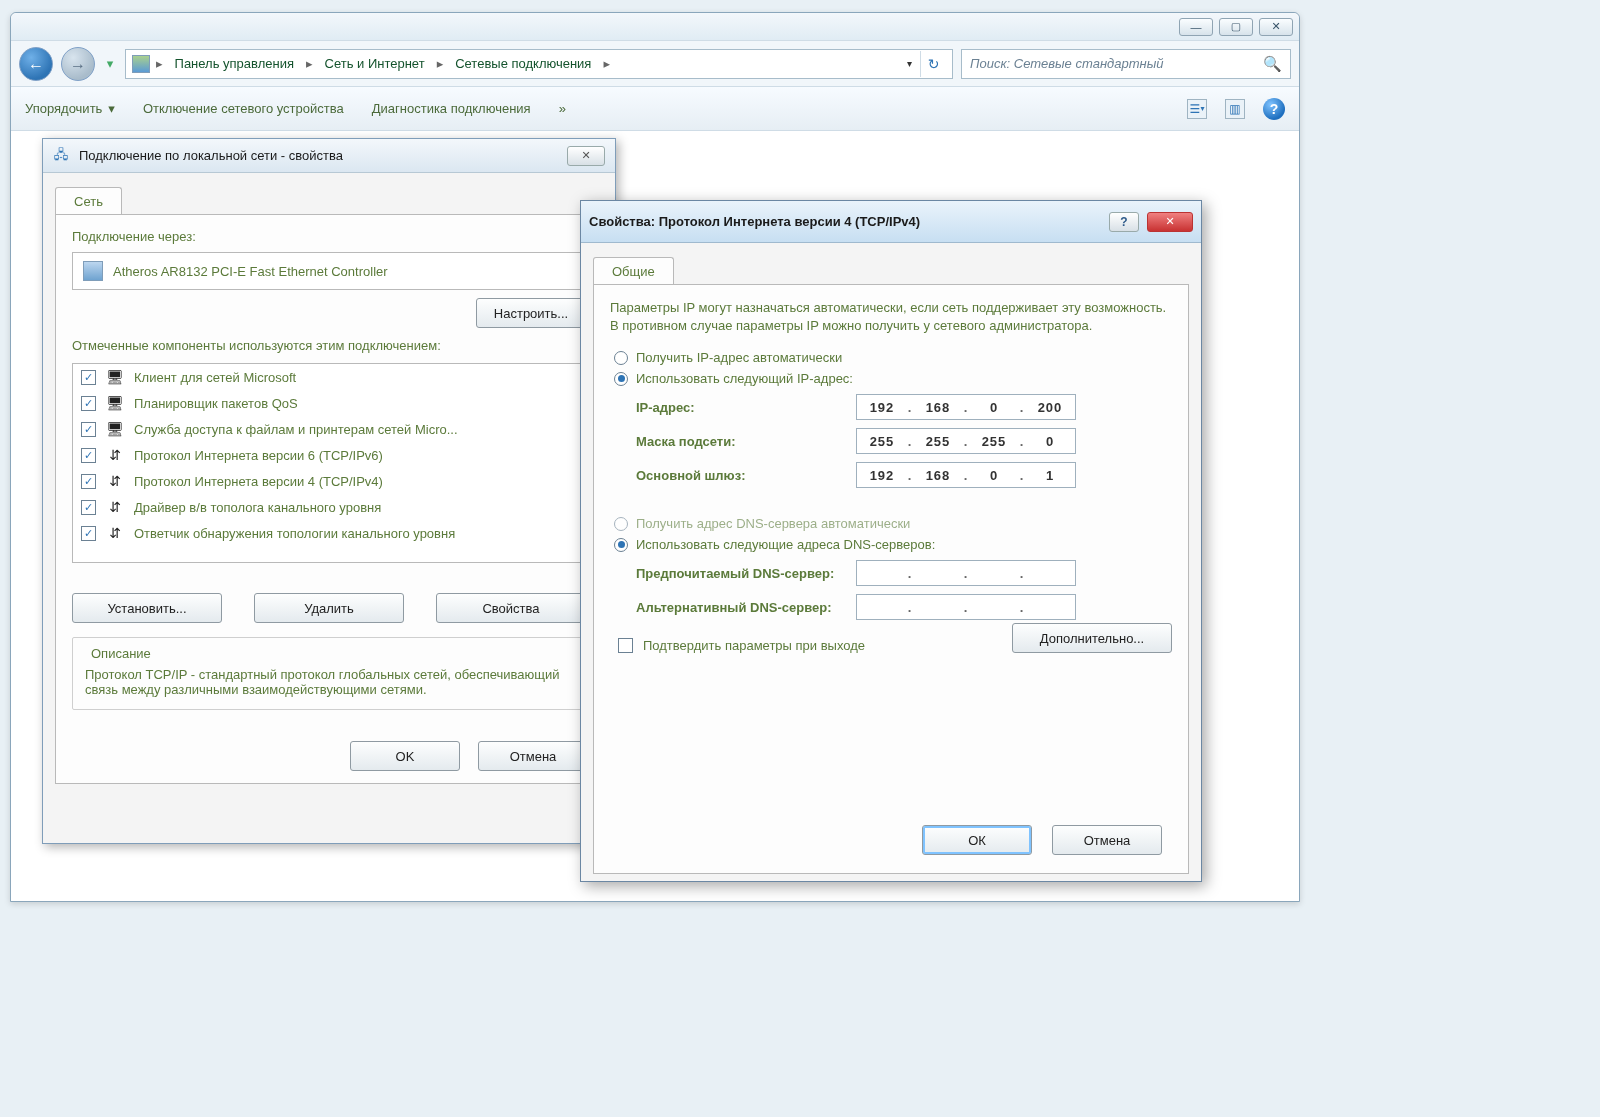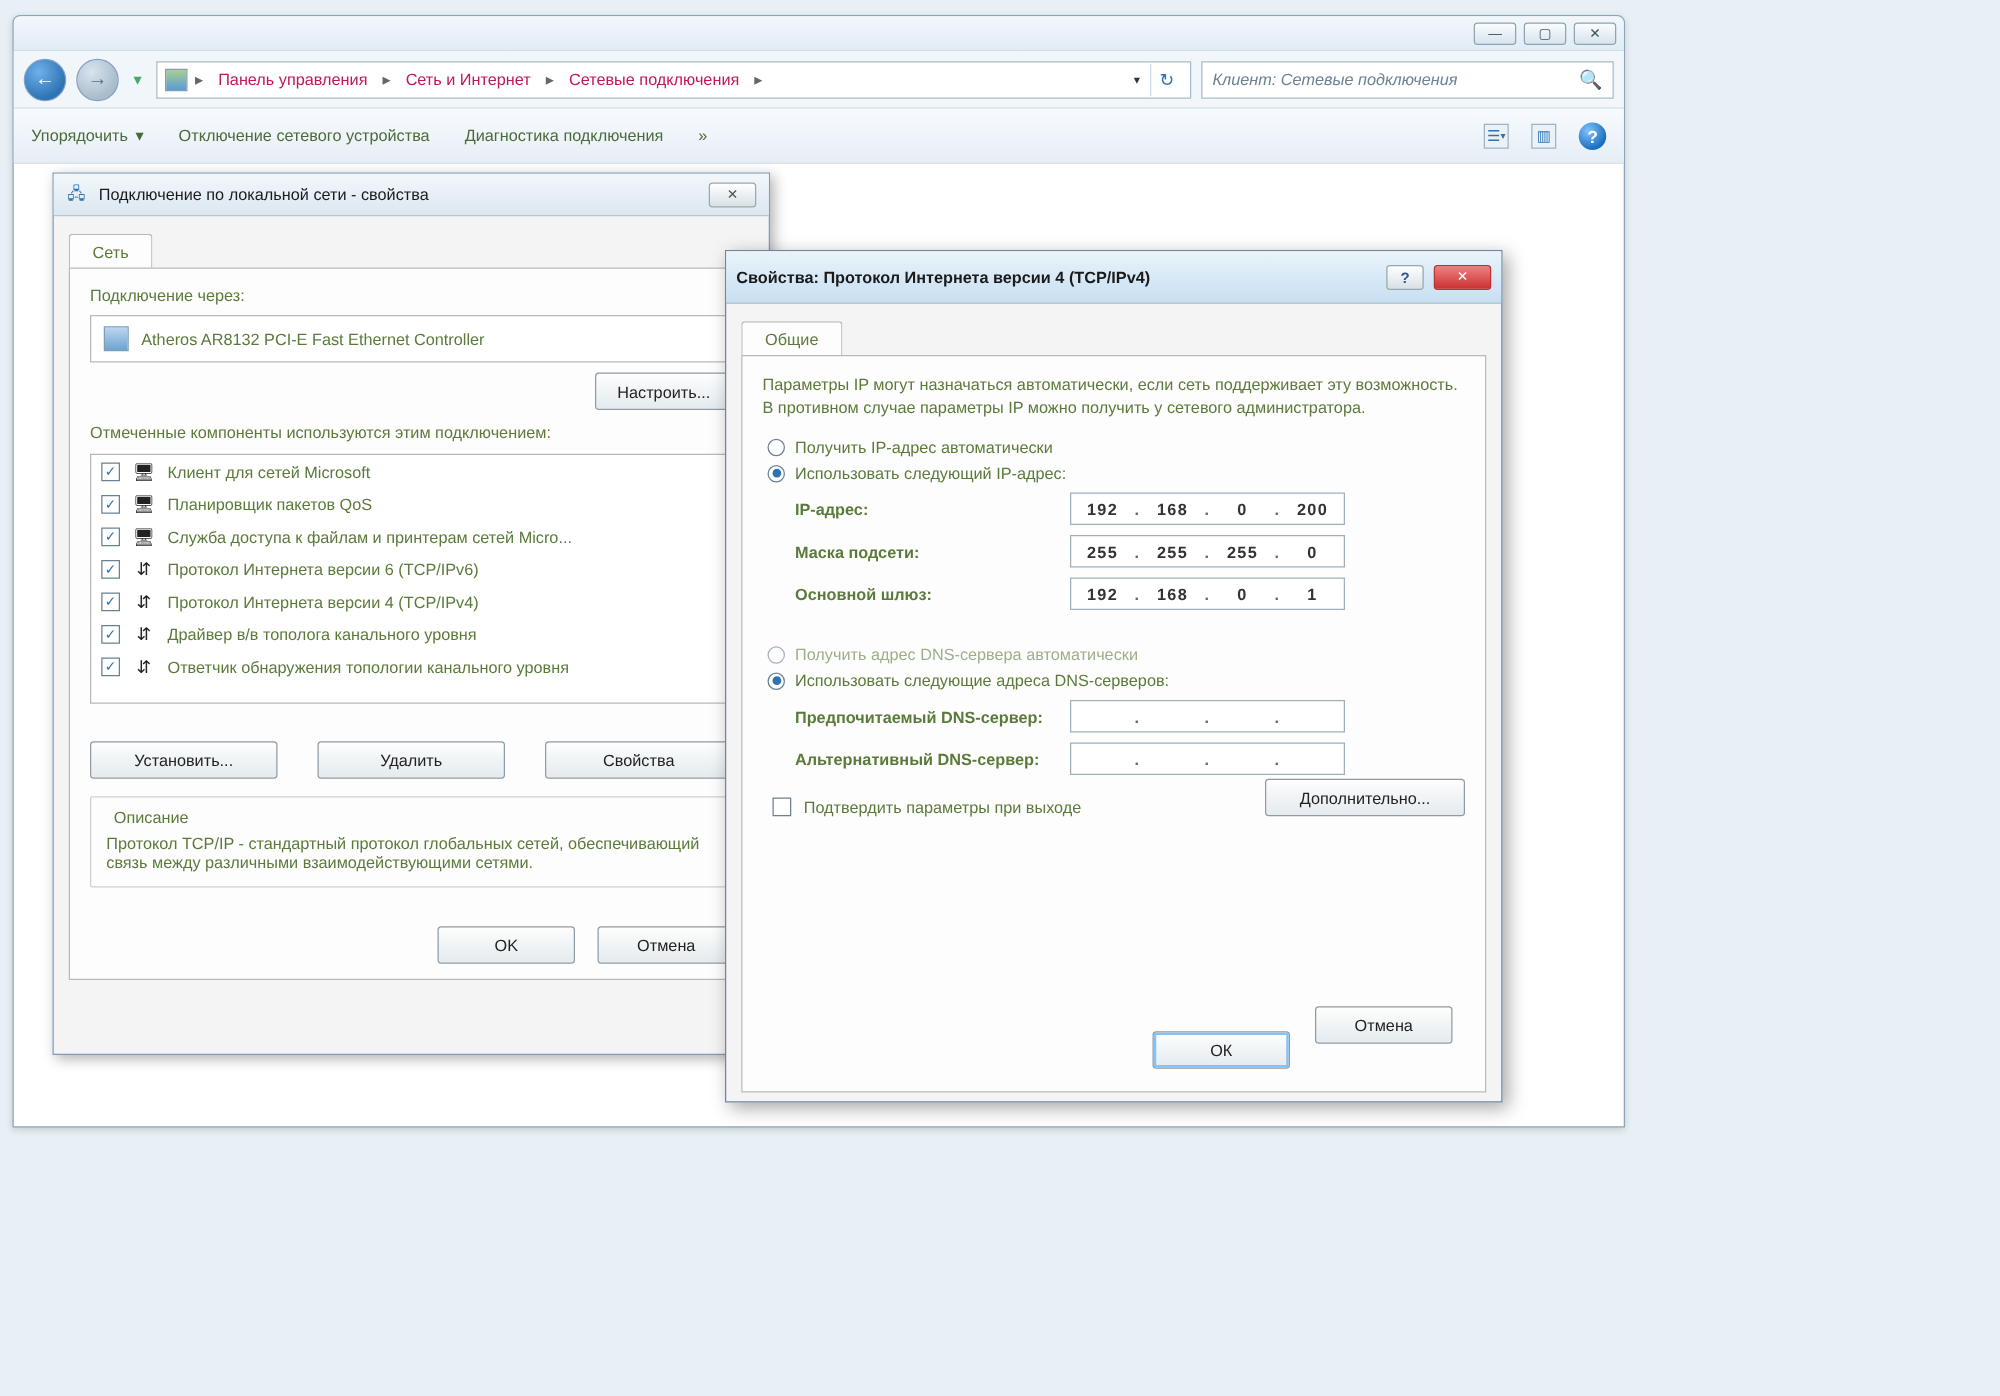--- a/index.html
+++ b/index.html
@@ -30,21 +30,21 @@
     background: radial-gradient(circle at 35% 30%, #6fb0e8, #2e74b5 70%);
     display:flex; align-items:center; justify-content:center; color:#fff; font-size:16px;
   }
   .nav-fwd { background: radial-gradient(circle at 35% 30%, #d8e4ee, #a9bccb 70%); color:#5b7085;}
   .nav-drop { width:14px; display:flex; align-items:center; justify-content:center; color:#4a6; }
   .breadcrumb {
     flex: 1; height:30px; border:1px solid #a7bcca; background:#fff; display:flex; align-items:center; padding:0 6px; gap:4px;
   }
   .bc-icon { width:18px; height:18px; background: linear-gradient(#a9d08e,#5b9bd5); border:1px solid #7f9db9; }
   .bc-sep { color:#666; padding:0 2px; }
-  .bc-item { padding: 2px 6px; color:#be185d; }
+  .bc-item { padding: 2px 6px; color:#14532d; }
   .bc-dd { color:#333; font-size:10px; padding:0 2px;}
   .bc-end { margin-left:auto; display:flex; align-items:center; gap:6px; }
   .refresh { width:26px; height:26px; border-left:1px solid #cfdce6; display:flex; align-items:center; justify-content:center; color:#2e74b5; font-size:14px;}
   .searchbox {
     width:330px; height:30px; border:1px solid #a7bcca; background:#fff; display:flex; align-items:center; padding:0 8px; color:#6b8193; font-style:italic;
   }
   .searchbox .mag { margin-left:auto; color:#2e74b5; font-style:normal; font-size:15px;}
   .toolbar {
     height: 44px; border-bottom:1px solid #cfdce6; background: linear-gradient(#f7fbff,#e6eef4);
     display:flex; align-items:center; padding: 0 14px; gap: 28px; color:#2b4a63;
@@ -122,21 +122,21 @@
   .ip-field {
     width: 220px; height:26px; border:1px solid #9fb0bd; background:#fff;
     display:flex; align-items:center; justify-content:space-evenly;
     font-family: Consolas, monospace; letter-spacing:1px; color:#333;
   }
   .ip-field span { display:inline-block; min-width:36px; text-align:center;}
   .ip-field .dot { min-width:6px; color:#666;}
   .confirm-row { display:flex; align-items:center; gap:10px; margin: 18px 0 0 8px; text-align: center;}
   .advanced-row { display:flex; justify-content:flex-end; margin-top: -30px;}
   .dlg2-footer { position:absolute; right:26px; bottom:18px; display:flex; gap:20px;}
-  .btn-primary { box-shadow: 0 0 0 2px #7fc3ff inset; margin-top: 20px;}
+  .btn-primary { box-shadow: 0 0 0 2px #7fc3ff inset;}
 
 </style>
 </head>
 <body>
 
 <div class="explorer">
   <div class="explorer-titlebar">
     <div class="win-btn">—</div>
     <div class="win-btn">▢</div>
     <div class="win-btn">✕</div>
@@ -153,21 +153,21 @@
       <span class="bc-item">Сеть и Интернет</span>
       <span class="bc-sep">▸</span>
       <span class="bc-item">Сетевые подключения</span>
       <span class="bc-sep">▸</span>
       <div class="bc-end">
         <span class="bc-dd">▾</span>
         <div class="refresh">↻</div>
       </div>
     </div>
     <div class="searchbox">
-      <span>Клиент: Сетевые подключения</span>
+      <span>Поиск: Сетевые стандартный</span>
       <span class="mag">🔍</span>
     </div>
   </div>
   <div class="toolbar">
     <div class="tb-item">
         <span>Упорядочить</span> 
         <span>▾</span>
       </div>
     <div class="tb-item">Отключение сетевого устройства</div>
     <div class="tb-item">Диагностика подключения</div>

